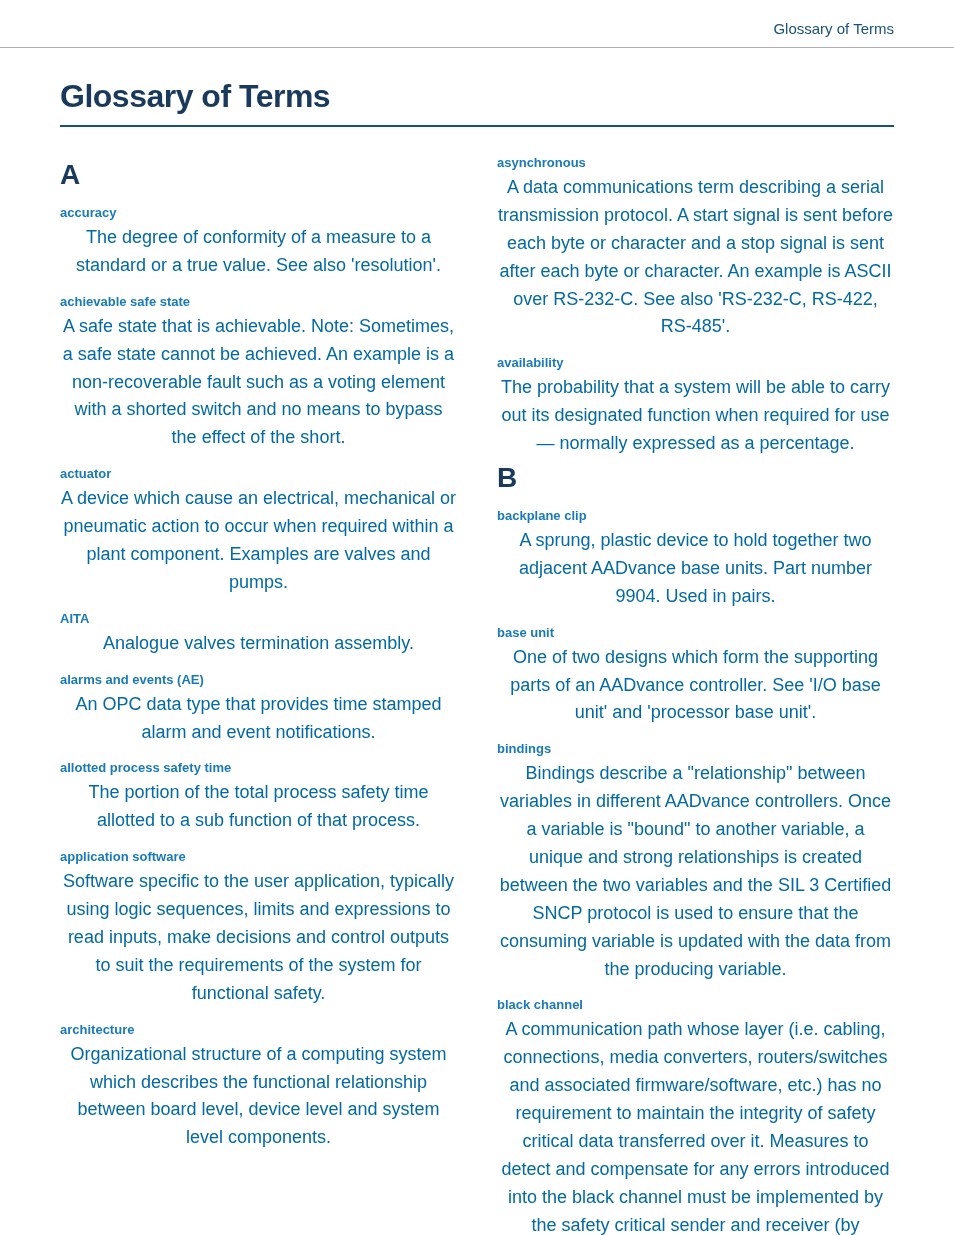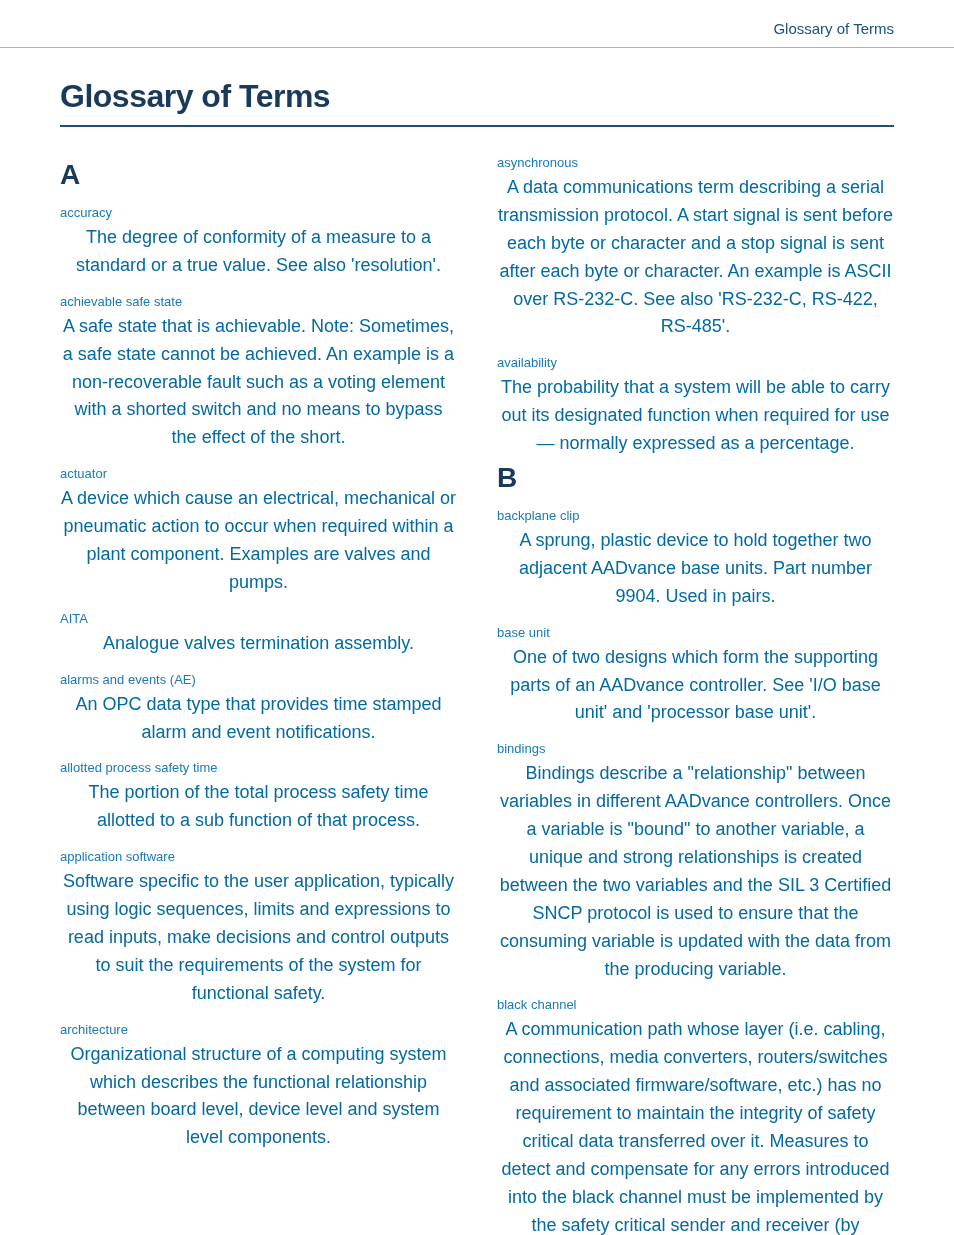--- a/index.html
+++ b/index.html
@@ -63,21 +63,21 @@
       font-weight: bold;
       color: #1a3a5c;
       margin-bottom: 8px;
       margin-top: 4px;
     }
 
     
     .term {
       color: #1a7ab5;
       font-size: 13px;
-      font-weight: normal;
+      font-weight: bold;
       margin-bottom: 4px;
       margin-top: 14px;
     }
     .term:first-of-type {
       margin-top: 0;
     }
 
     
     .definition {
       color: #0369a1;

